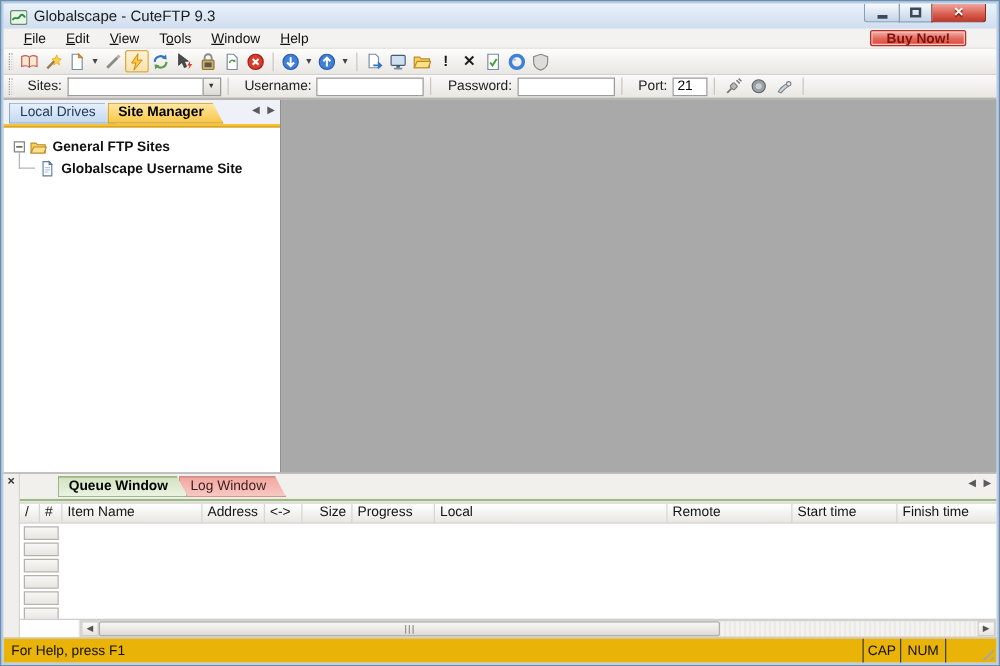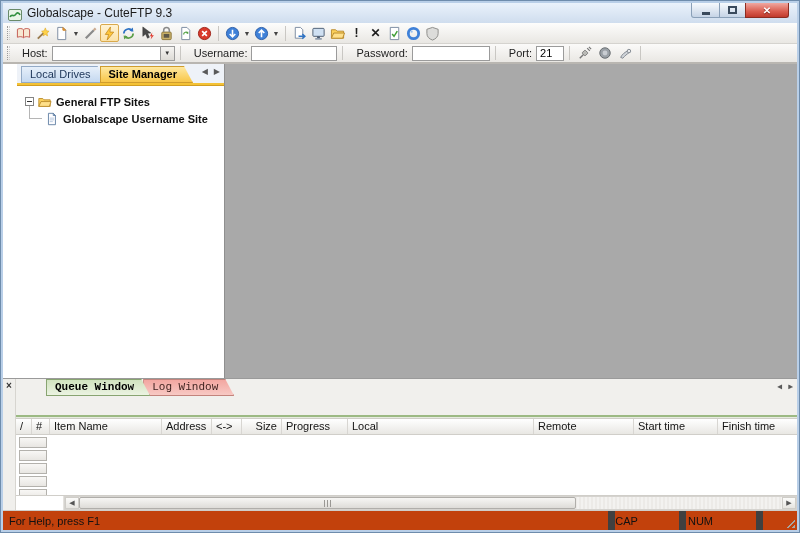--- a/index.html
+++ b/index.html
@@ -47,21 +47,21 @@
             font-family:"Liberation Sans", sans-serif; }
   .combo { display:flex; }
   .combo .hinput { width:108px; border-right:none; }
   .combo-arrow { width:15px; height:15px; border:1px solid #9b9b9b; background:linear-gradient(#f5f4f2,#dddbd6);
                  display:flex; align-items:center; justify-content:center; font-size:6px; color:#333; }
   .hsep { width:1px; height:14px; background:#c9c7c3; margin:0 5px; }
   .hbtn { width:18px; height:16px; display:flex; align-items:center; justify-content:center; margin:0 1px; }
   .hbtn svg { width:14px; height:14px; }
   
   .main { flex:1 1 auto; display:flex; min-height:0; background:#a9a9a9; }
-  .left-panel { width:222px; background:#fff; border-right:1px solid #8f8f8f; display:flex; flex-direction:column;padding-left:14px; }
+  .left-panel { width:222px; background:#fff; border-right:1px solid #8f8f8f; display:flex; flex-direction:column; }
   .ltabstrip { height:19px; background:#eef2f8; display:flex; align-items:flex-end; padding-left:4px; position:relative; }
   .tab { height:17px; line-height:16px; font-size:11px; padding:0 16px 0 9px; margin-right:-7px; position:relative;
          clip-path:polygon(0 0, calc(100% - 9px) 0, 100% 100%, 0 100%); color:#1d3least; }
   .tab.inactive { background:linear-gradient(#e9f1fb,#c2d7ef); color:#21395c; z-index:1; box-shadow:inset 0 0 0 1px #93aac6; }
   .tab.active-gold { background:linear-gradient(#ffeaa6,#f7c442); font-weight:bold; color:#000; z-index:2;
                      box-shadow:inset 0 0 0 1px #cf9c2e; }
   .tab.active-green { background:linear-gradient(#cfe2bd,#edf4e4); font-weight:bold; color:#000; z-index:2;
                       box-shadow:inset 0 0 0 1px #88a471; }
   .tab.inactive-pink { background:linear-gradient(#f2a49e,#f8cbc6); color:#3c1f1c; z-index:1; box-shadow:inset 0 0 0 1px #c2837c; }
   .tab-arrows { position:absolute; right:4px; top:3px; display:flex; gap:6px; font-size:8px; color:#5a5a5a; }
@@ -75,21 +75,21 @@
                margin:-8px 2px 6px 6px; display:inline-block; }
   .tree-icon { margin-right:4px; display:inline-flex; }
   .tree-icon svg { width:15px; height:14px; }
   .remote-pane { flex:1; background:#a9a9a9; }
   
   .bottom-panel { height:132px; border-top:1px solid #9a9a9a; background:#f1f0ed; display:flex; flex:0 0 auto; }
   .dock-gutter { width:13px; background:#f0efec; border-right:1px solid #d7d5d0; display:flex; flex-direction:column;
                  align-items:center; padding-top:2px; }
   .close-x { font-size:10px; font-weight:bold; color:#333; line-height:10px; }
   .bp-content { flex:1; display:flex; flex-direction:column; min-width:0; }
-  .qtabstrip { height:36px; display:flex; align-items:flex-start; padding-left:30px; position:relative; background:#f1f0ed;font-family:Liberation Mono, monospace; }
+  .qtabstrip { height:20px; display:flex; align-items:center; padding-left:30px; position:relative; background:#f1f0ed; }
   .greenline { height:2px; background:#9cb983; }
   .greenline2 { height:2px; background:#e6ebdf; border-bottom:1px solid #cfcdc7; }
   .qheader { height:16px; background:linear-gradient(#ffffff,#e8e7e3); border-bottom:1px solid #d0cec9;
              display:flex; font-size:11px; color:#141414; }
   .qcol { border-right:1px solid #d8d6d2; padding:1px 4px 0 4px; white-space:nowrap; overflow:hidden; flex:0 0 auto; }
   .qcol.right { text-align:right; }
   .qcol.flex { flex:1 1 auto; border-right:none; }
   .qbody { flex:1; background:#fff; display:flex; min-height:0; }
   .gripcol { width:34px; padding:2px 0 0 3px; }
   .gripcell { width:28px; height:11px; margin-bottom:2px; background:linear-gradient(#f8f7f5,#e8e6e2);
@@ -97,24 +97,24 @@
   .hscroll { height:15px; display:flex; border-top:1px solid #d0cec9; background:#fff; }
   .hs-spacer { width:48px; background:#fff; border-right:1px solid #e4e2de; }
   .scrollbar { flex:1; display:flex; background:repeating-linear-gradient(90deg,#f3f2f0 0 2px,#eceae7 2px 4px);
                border:1px solid #d5d3cf; }
   .sb-arrow { width:14px; display:flex; align-items:center; justify-content:center; font-size:7px; color:#555;
               background:linear-gradient(#fbfbfa,#e7e5e1); border:1px solid #cfcdc8; }
   .sb-thumb { width:68%; background:linear-gradient(#f7f6f4,#dedcd8); border:1px solid #b0aeaa; border-radius:2px;
               display:flex; align-items:center; justify-content:center; gap:2px; }
   .sb-thumb i { width:1px; height:7px; background:#9a98accent94; background:#9a9894; display:block; }
   
-  .statusbar { height:20px; background:#c2410c; border-top:1px solid #cfcdc9; display:flex; align-items:center;
+  .statusbar { height:20px; background:#eab308; border-top:1px solid #cfcdc9; display:flex; align-items:center;
                font-size:11px; color:#111; flex:0 0 auto; }
   .sb-msg { flex:1; padding-left:6px; }
-  .sb-panel { border-left:7px solid #404040; height:100%; display:flex; align-items:center; justify-content:center;margin-left:41px; }
+  .sb-panel { border-left:1px solid #404040; height:100%; display:flex; align-items:center; justify-content:center; }
   .sb-cap { width:30px; } .sb-num { width:36px; } .sb-pad { width:26px; }
   .sizegrip { width:15px; height:100%; position:relative; }
   .sizegrip::after { content:""; position:absolute; right:2px; bottom:2px; width:10px; height:10px;
                      background:repeating-linear-gradient(135deg,#a8a6a2 0 1.5px,transparent 1.5px 4px);
                      clip-path:polygon(100% 0,100% 100%,0 100%); }
 </style>
 </head>
 <body>
 
 <div class="window">
@@ -133,20 +133,31 @@
         </div>
       <div class="wbtn max">
           <span class="glyph-max"></span>
         </div>
       <div class="wbtn close">
           <span class="glyph-close">✕</span>
         </div>
     </div>
   </div>
 
+  <div class="menubar">
+    <div style="display:flex">
+        <span class="menu-item"><u>F</u>ile</span>
+        <span class="menu-item"><u>E</u>dit</span>
+        <span class="menu-item"><u>V</u>iew</span>
+        <span class="menu-item">T<u>o</u>ols</span>
+        <span class="menu-item"><u>W</u>indow</span>
+        <span class="menu-item"><u>H</u>elp</span>
+      </div>
+    <div class="buynow" style="color:#7e120c">Buy Now!</div>
+  </div>
 
   <div class="toolbar">
     <div class="rowgrip"></div>
     <div style="display:flex;align-items:center">
         <div class="tbtn">
           <svg viewBox="0 0 16 16">
             <path d="M1.5 3.5C4 2.2 6.5 2.5 8 4c1.5-1.5 4-1.8 6.5-.5V12c-2.5-1-5-.8-6.5.5C6.5 11.2 4 11 1.5 12z" fill="#f7e8d2" stroke="#c2574f"></path>
             <line x1="8" y1="4" x2="8" y2="12.5" stroke="#c2574f"></line>
           </svg>
         </div>
@@ -264,21 +275,21 @@
         <div class="tbtn">
           <svg viewBox="0 0 16 16">
             <path d="M8 1.5L14 3.5V8c0 3.5-2.5 5.8-6 7-3.5-1.2-6-3.5-6-7V3.5z" fill="#dcdcda" stroke="#8a8a86"></path>
           </svg>
         </div>
       </div>
   </div>
 
   <div class="hostbar">
     <div class="rowgrip"></div>
-    <span class="hlabel">Host:</span>
+    <span class="hlabel">Sites:</span>
     <span class="combo">
       <input class="hinput" value="" style="">
       <span class="combo-arrow">▼</span>
     </span>
     <span class="hsep"></span>
     <span class="hlabel">Username:</span>
     <input class="hinput" style="width: 86px;" value="">
     <span class="hsep"></span>
     <span class="hlabel">Password:</span>
     <input class="hinput" style="width: 78px;" value="">

